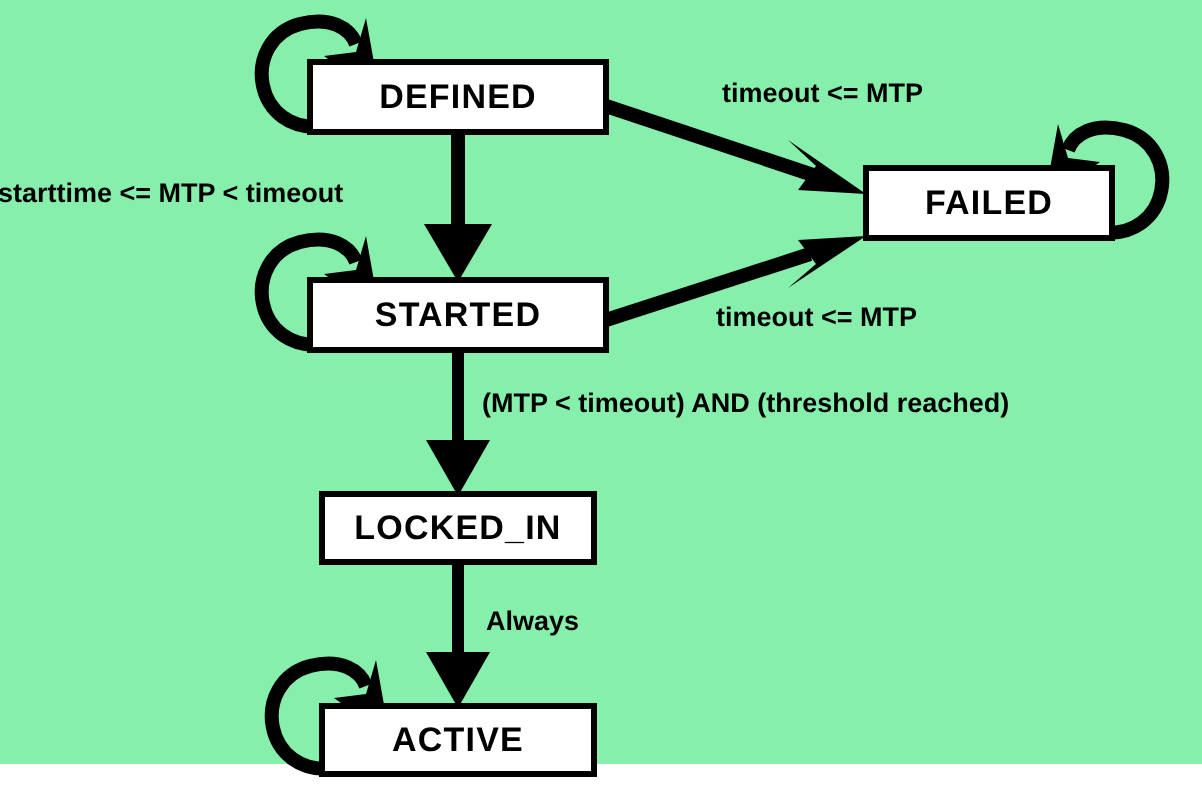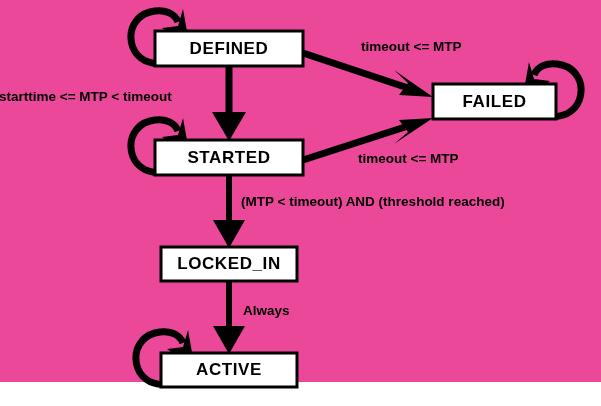--- a/index.html
+++ b/index.html
@@ -10,21 +10,21 @@
   body {
     width: 601px;
     height: 406px;
     overflow: hidden;
     font-family: "Liberation Sans", sans-serif;
   }
   #diagram-root {
     position: relative;
     width: 601px;
     height: 382px;
-    background: #ec4899;
+    background: #86efac;
   }
   svg.diagram {
     display: block;
     width: 601px;
     height: 406px;
   }
   .state-box {
     fill: #ffffff;
     stroke: #000000;
     stroke-width: 3;

